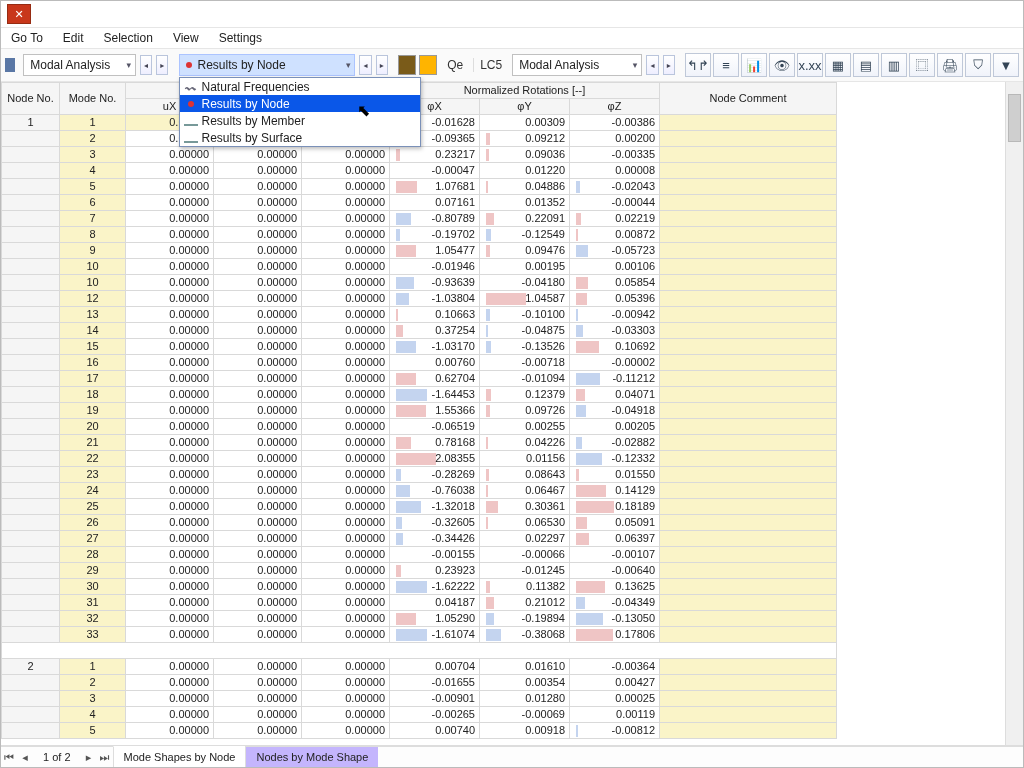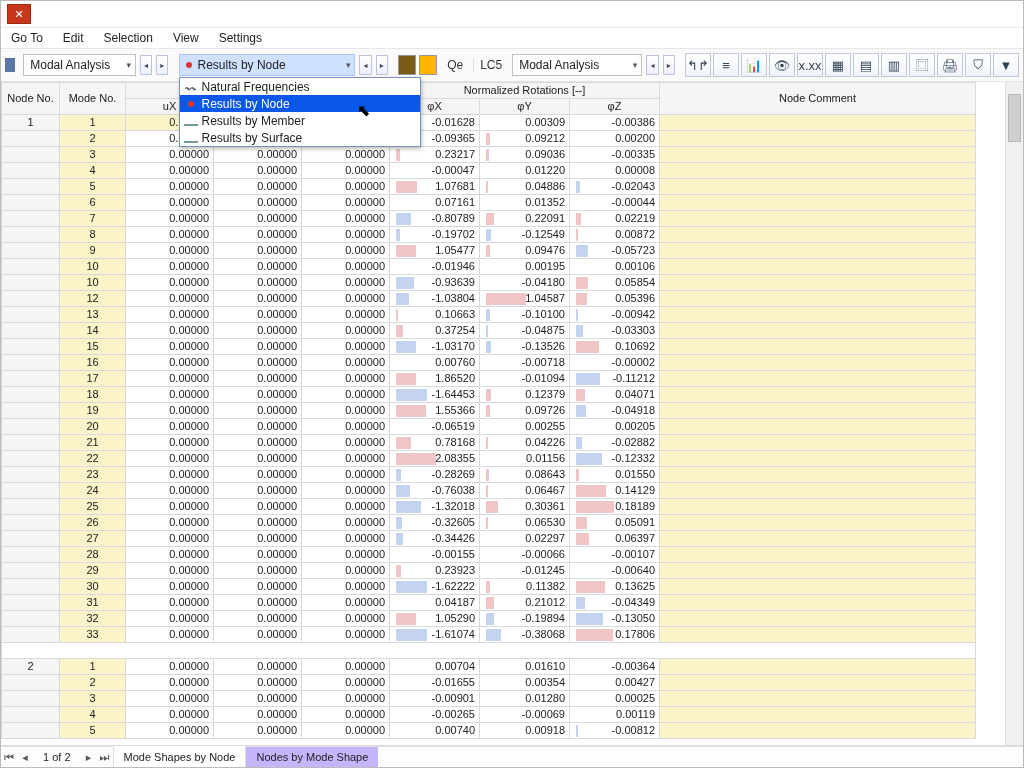--- a/index.html
+++ b/index.html
@@ -21,21 +21,21 @@
 .tb-btn{width:24px;height:22px;border:1px solid #bfc8d8;background:linear-gradient(#fff,#f0f3fa);display:flex;align-items:center;justify-content:center;font-size:13px;color:#345}
 .tb-sep{width:3px}
 .nav-btn{width:14px;height:18px;border:1px solid #bac5dc;background:linear-gradient(#fff,#eef);display:flex;align-items:center;justify-content:center;font-size:8px;color:#445}
 .dropdown{position:absolute;top:22px;left:-1px;width:240px;background:#fff;border:1px solid #7a90b8;box-shadow:1px 2px 4px rgba(0,0,0,.25);z-index:50}
 .dropdown .dd-item{height:17px;display:flex;align-items:center;padding-left:0;font-size:12px}
 .dropdown .dd-item .dd-icon{width:22px;height:16px;display:flex;align-items:center;justify-content:center;font-size:11px;color:#667}
 .dropdown .dd-item .dd-dot{width:6px;height:6px;border-radius:50%;background:#d33}
 .dropdown .dd-item.sel{background:#0a57e8;color:#fff}
 .cursor{position:absolute;left:356px;top:100px;font-size:16px;color:#000;z-index:60;pointer-events:none}
 .grid-wrap{flex:1;overflow:auto;position:relative;border-bottom:1px solid #ddd}
-table.grid{border-collapse:collapse;width:975px;table-layout:fixed;background:#fff}
+table.grid{border-collapse:collapse;width:836px;table-layout:fixed;background:#fff}
 table.grid th,table.grid td{border:1px solid #d9d9d9;height:16px;line-height:15px;padding:0 4px;font-size:11px;box-sizing:border-box;overflow:hidden;white-space:nowrap}
 table.grid thead th{background:#f5f5f5;font-weight:normal;text-align:center;color:#222}
 table.grid thead tr.group th{background:#f5f5f5;border-bottom:none}
 table.grid tbody td{text-align:right}
 table.grid tbody td.c-node{text-align:center;background:#f5f5f5}
 table.grid tbody td.c-mode{text-align:center;background:#faf4c8}
 table.grid tbody td.c-comment{text-align:left;background:#faf4c8}
 table.grid tbody td.yellow{background:#faf4c8}
 .cell-bar{height:14px;display:flex;align-items:center;justify-content:flex-end;position:relative}
 .bar{position:absolute;top:1px;bottom:1px;z-index:0}
@@ -579,21 +579,21 @@
           </tr>
           <tr>
             <td class="c-node"></td>
             <td class="c-mode">17</td>
             <td>0.00000</td>
             <td>0.00000</td>
             <td>0.00000</td>
             <td>
               <div class="cell-bar">
                 <div class="bar pos" style="left: 2px; width: 19.9434px;"></div>
-                <span class="val">1.86520</span>
+                <span class="val">0.62704</span>
               </div>
             </td>
             <td>
               <div class="cell-bar">
                 <span class="val">-0.01094</span>
               </div>
             </td>
             <td>
               <div class="cell-bar">
                 <div class="bar neg" style="left: 2px; width: 23.6042px;"></div>

